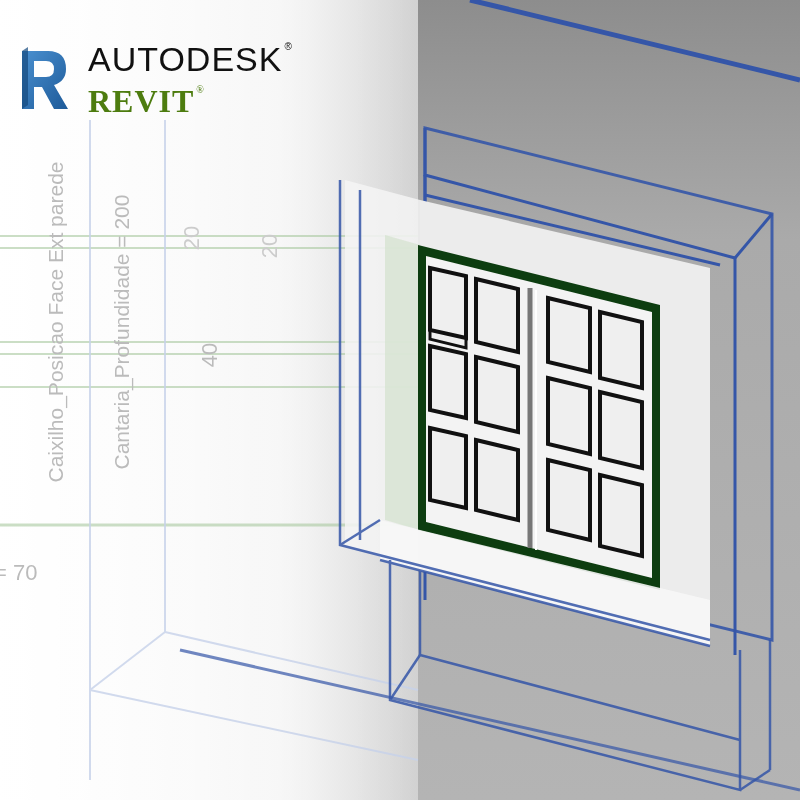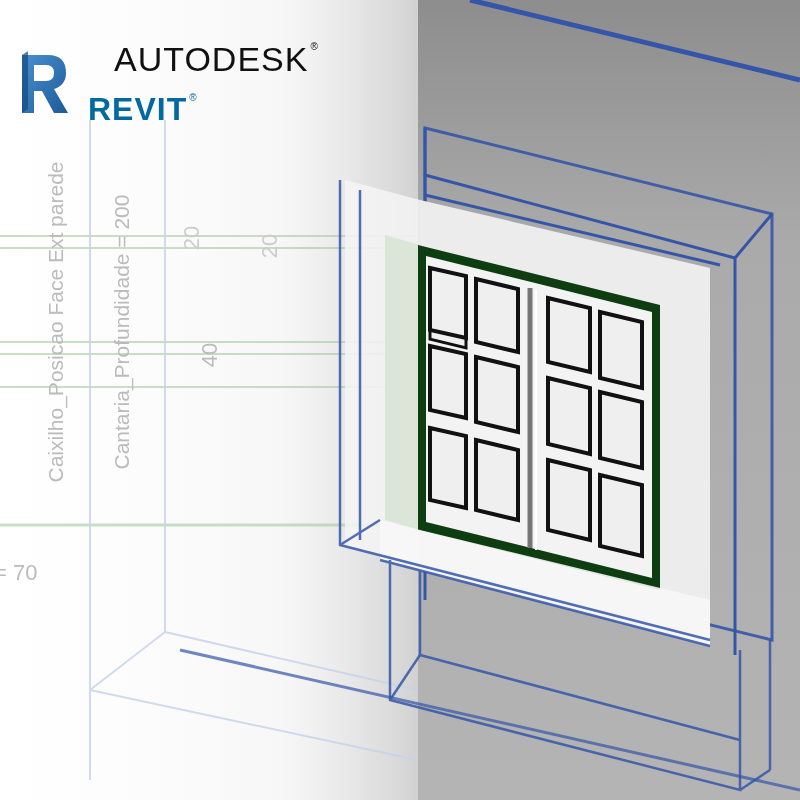--- a/index.html
+++ b/index.html
@@ -1,22 +1,22 @@
 <!DOCTYPE html>
 <html><head>
 <meta charset="utf-8">
 <style>
   html,body{margin:0;padding:0;}
   body{width:800px;height:800px;overflow:hidden;background:#fff;position:relative;font-family:"Liberation Sans",sans-serif;}
   #scene{position:absolute;left:0;top:0;width:800px;height:800px;}
   #logo{position:absolute;left:18px;top:42px;display:flex;align-items:center;}
   #logo .mark{width:52px;height:66px;}
   #logo .words{margin-left:18px;line-height:1;}
-  #logo .brand{font-size:34px;letter-spacing:1px;color:#111;font-weight:400;margin-left:26px;}
-  #logo .product{font-size:32px;color:#0369a1;font-weight:700;letter-spacing:1px;margin-top:17px;}
+  #logo .brand{font-size:34px;letter-spacing:1px;color:#111;font-weight:400;}
+  #logo .product{font-size:32px;color:#4d7c0f;font-weight:700;letter-spacing:1px;margin-top:9px;font-family:Liberation Serif, serif;}
   #logo sup{font-size:10px;vertical-align:top;margin-left:2px;font-weight:400;}
   .dimtext{position:absolute;color:#bbb;font-size:22px;white-space:nowrap;}
 </style>
 </head>
 <body>
 
 <svg id="scene" viewBox="0 0 800 800" xmlns="http://www.w3.org/2000/svg">
   <defs>
     <linearGradient id="wallGrad" x1="0" y1="0" x2="1" y2="0">
       <stop offset="0" stop-color="#ffffff"></stop>

